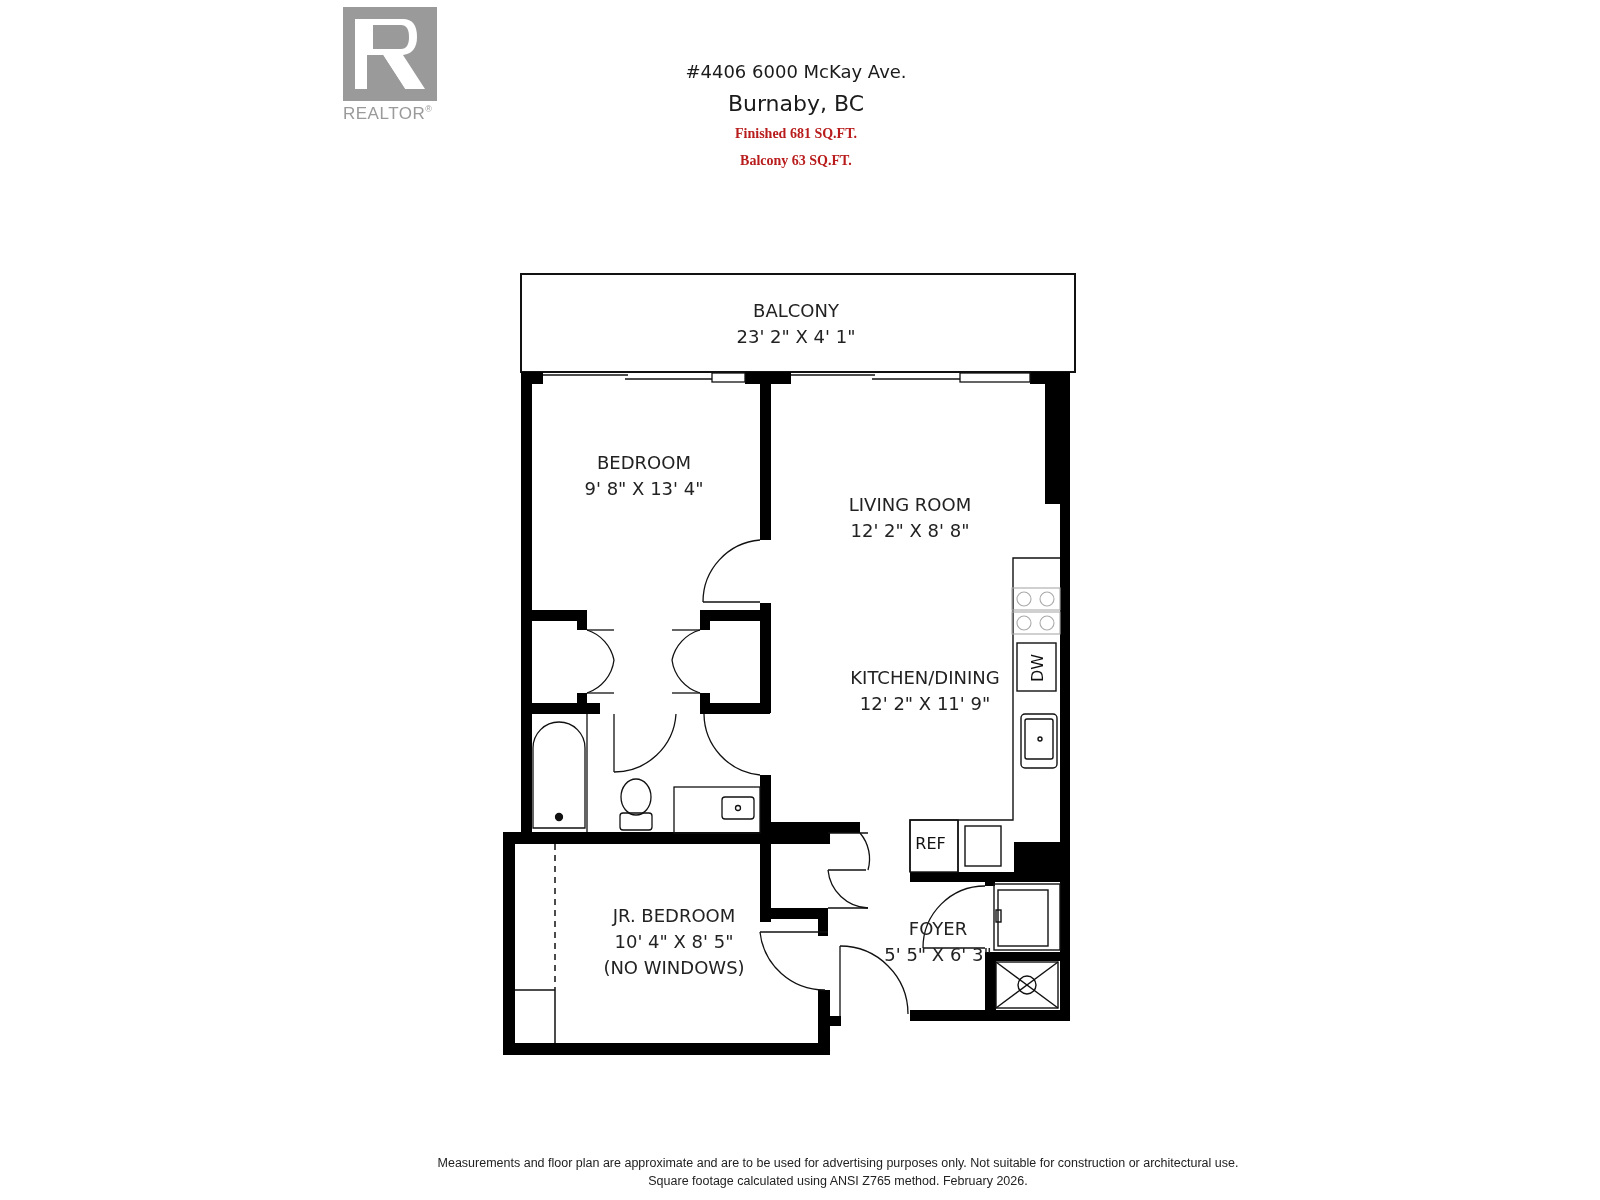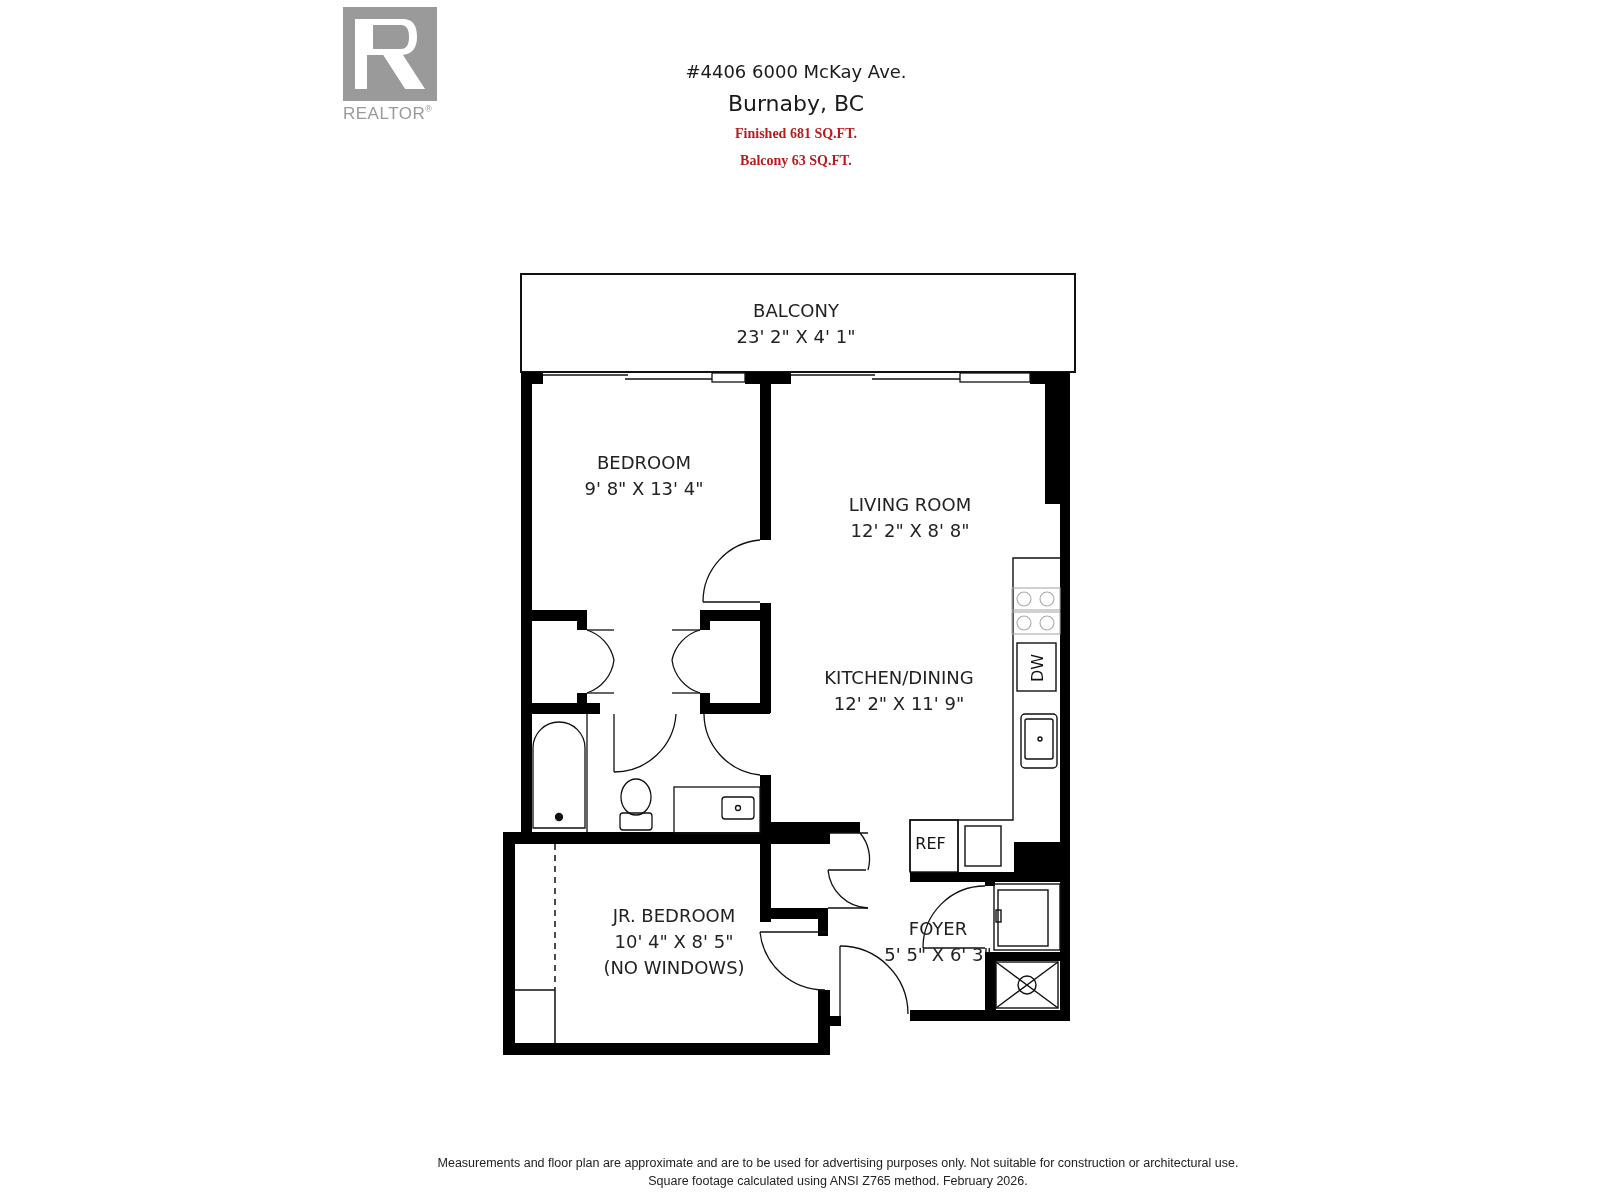--- a/index.html
+++ b/index.html
@@ -180,21 +180,21 @@
   <div>23' 2" X 4' 1"</div>
 </div>
 <div class="room-label" style="left:644px; top:450px;">
   <div>BEDROOM</div>
   <div>9' 8" X 13' 4"</div>
 </div>
 <div class="room-label" style="left:910px; top:448px;margin-top:44px;">
   <div>LIVING ROOM</div>
   <div>12' 2" X 8' 8"</div>
 </div>
-<div class="room-label" style="left:899px; top:665px;">
+<div class="room-label" style="left:925px; top:665px;">
   <div>KITCHEN/DINING</div>
   <div>12' 2" X 11' 9"</div>
 </div>
 <div class="room-label" style="left:662px; top:903px;margin-left:12px;">
   <div>JR. BEDROOM</div>
   <div>10' 4" X 8' 5"</div>
   <div>(NO WINDOWS)</div>
 </div>
 <div class="room-label" style="left:922px; top:916px;margin-left:16px;">
   <div>FOYER</div>

